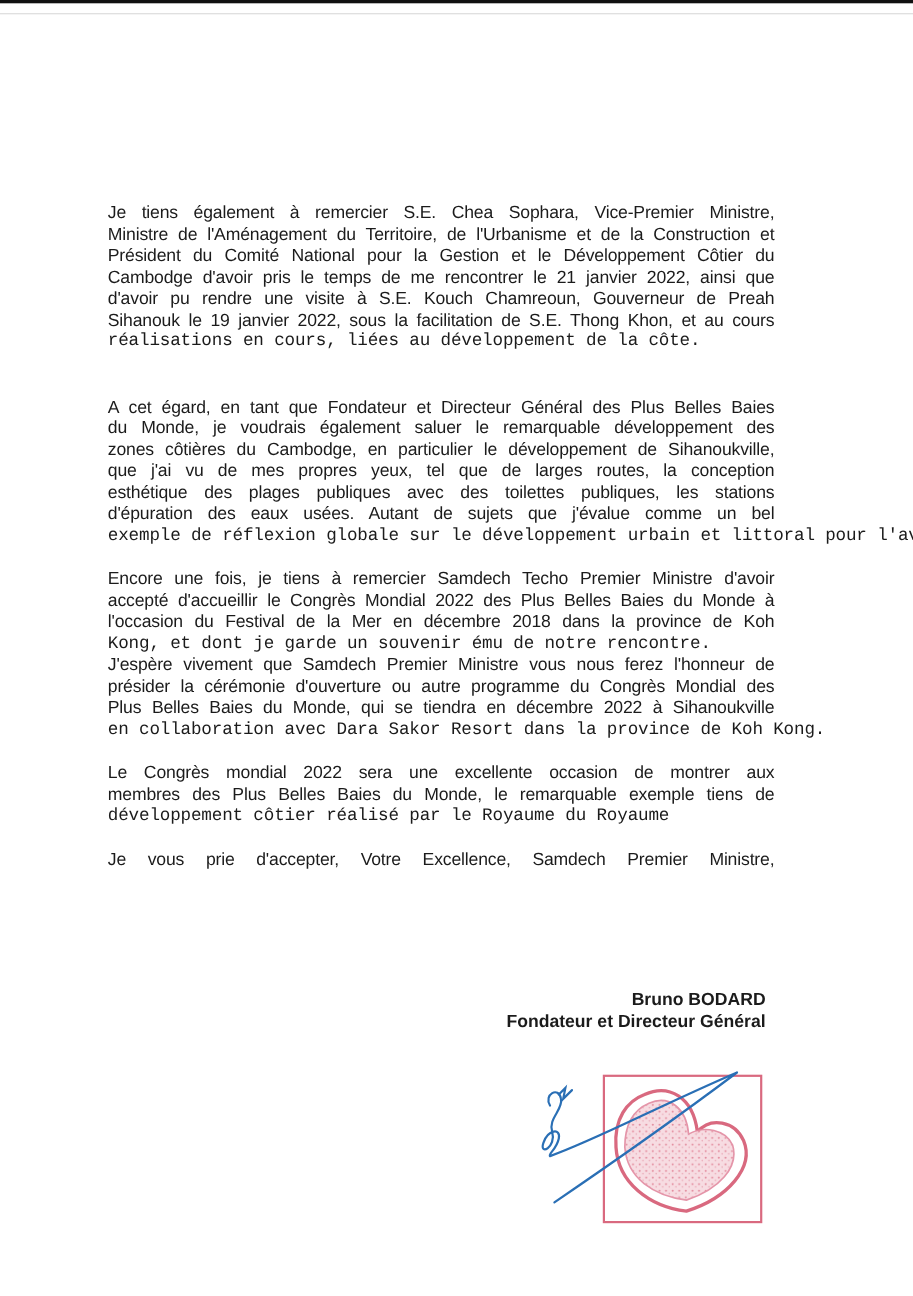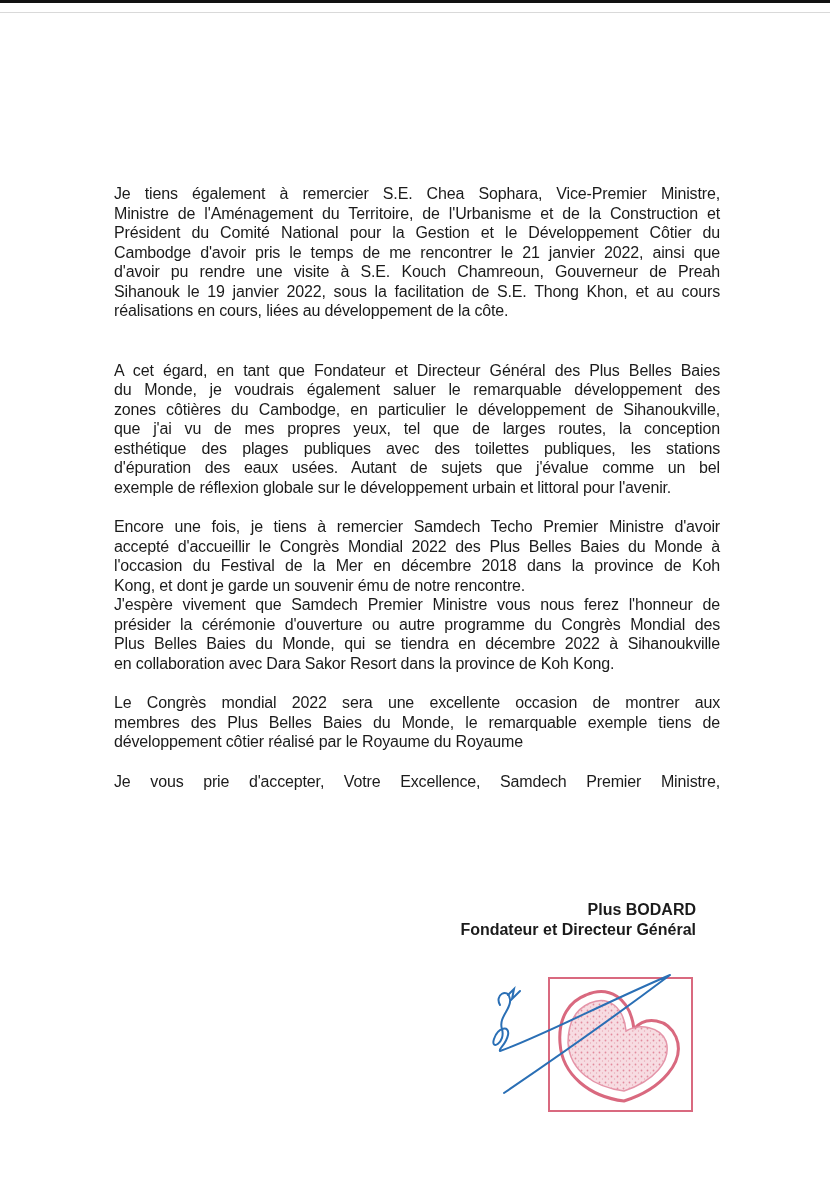--- a/index.html
+++ b/index.html
@@ -11,30 +11,30 @@
     }
     .top-bar {
       position: absolute; left: 0; top: 0; width: 830px; height: 3px;
       background: #111;
     }
     .top-line {
       position: absolute; left: 0; top: 12px; width: 830px; height: 1px;
       background: #d9d9d9;
     }
     .page {
-      position: absolute; left: 114px; top: 184px; width: 606px;
+      position: absolute; left: 98px; top: 184px; width: 606px;
     }
     .para { margin: 0; }
     .line {
       display: block; height: 19.5px; line-height: 19.5px;
       font-size: 16px; white-space: nowrap;
       text-align: justify; text-align-last: justify;
       letter-spacing: -0.15px;
     }
-    .line.last { text-align-last: left; }
+    .line.last { text-align-last: left; font-family: Liberation Mono, monospace; }
     .p1 { margin-top: 0; }
     .p2 { margin-top: 40px; }
     .p3 { margin-top: 20px; }
     .p4 { margin-top: 20px; }
     .p5 { margin-top: 20px; }
     .sig-block {
       position: absolute; right: 134px; top: 900px; text-align: right;
       font-weight: bold; font-size: 16px;
     }
     .sig-name { display: block; line-height: 20px; }
@@ -90,21 +90,21 @@
     <span class="line">membres des Plus Belles Baies du Monde, le remarquable exemple tiens de</span>
     <span class="line last">développement côtier réalisé par le Royaume du Royaume</span>
   </div>
 
   <div class="para p5">
     <span class="line">Je vous prie d'accepter, Votre Excellence, Samdech Premier Ministre,</span>
   </div>
 </div>
 
 <div class="sig-block">
-  <span class="sig-name">Plus BODARD</span>
+  <span class="sig-name">Bruno BODARD</span>
   <span class="sig-title">Fondateur et Directeur Général</span>
 </div>
 
 <div class="stamp">
   <svg width="141" height="131" viewBox="0 0 141 131">
     <defs>
       <pattern id="speckle" width="6" height="6" patternUnits="userSpaceOnUse">
         <rect width="6" height="6" fill="#f7d9df"></rect>
         <circle cx="1.5" cy="1.5" r="0.9" fill="#e07e93"></circle>
         <circle cx="4.5" cy="4" r="0.7" fill="#e8a0b0"></circle>

